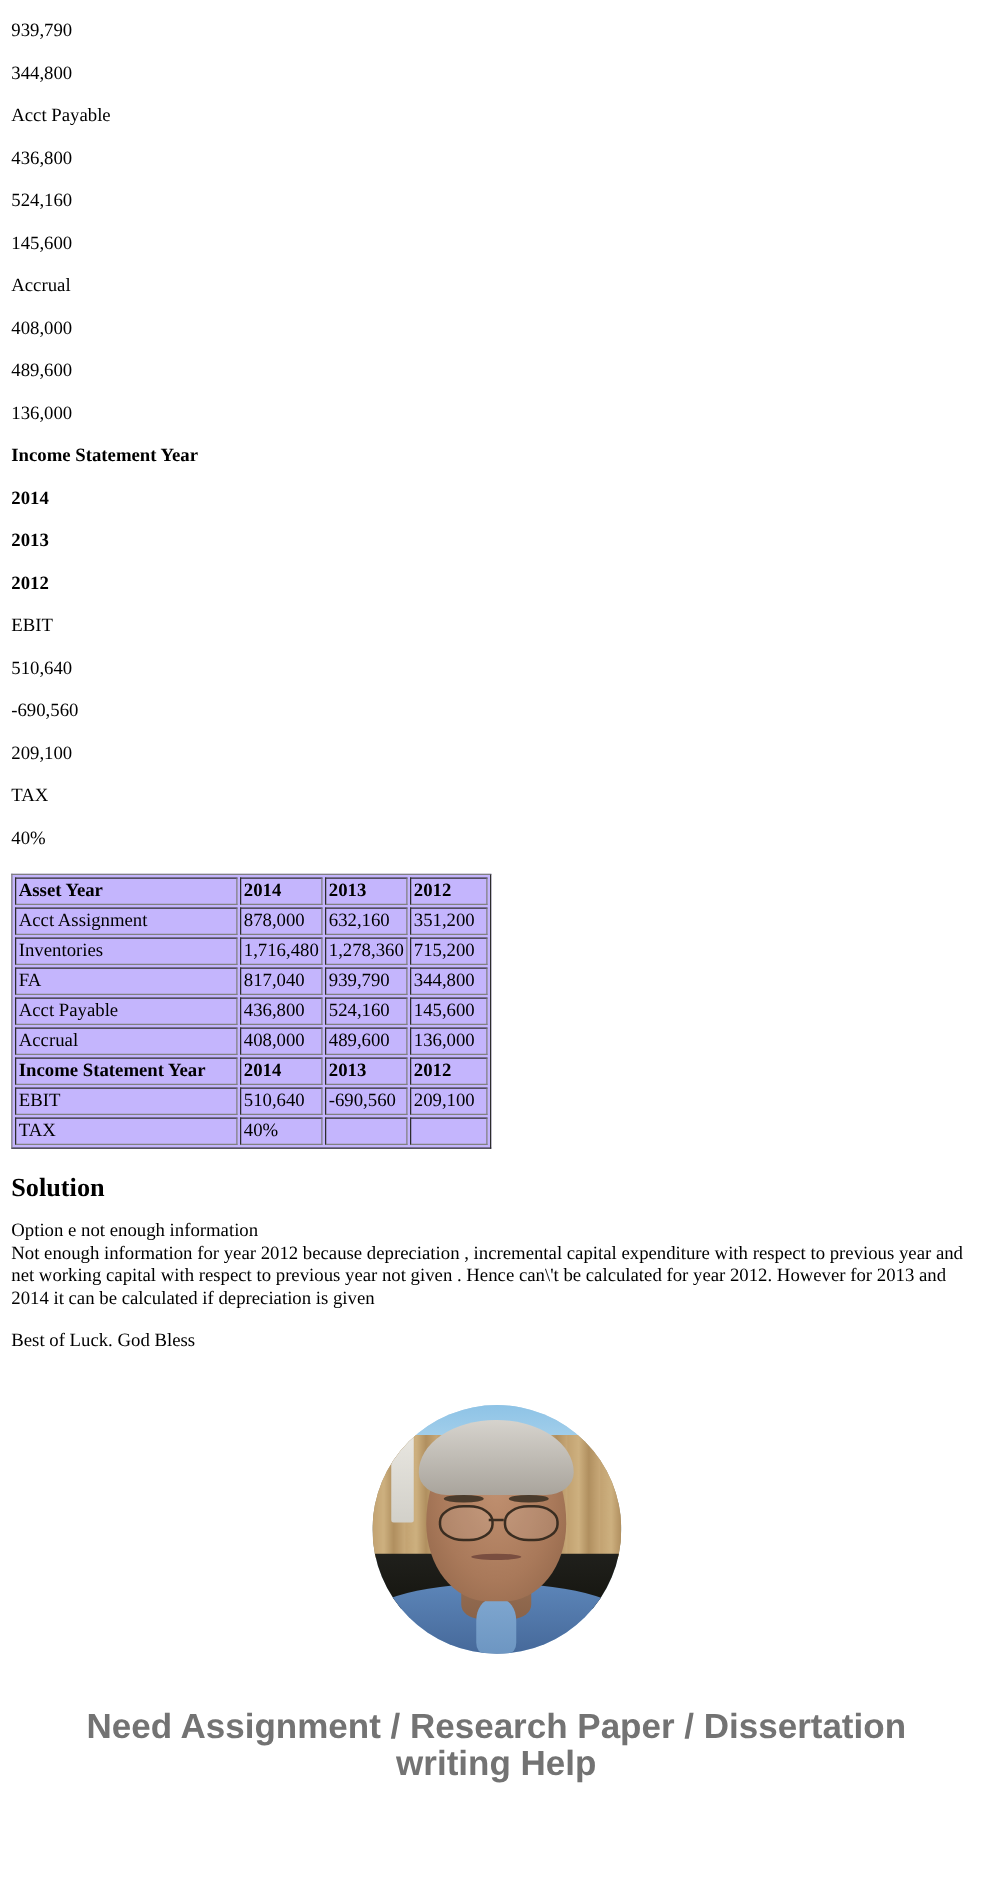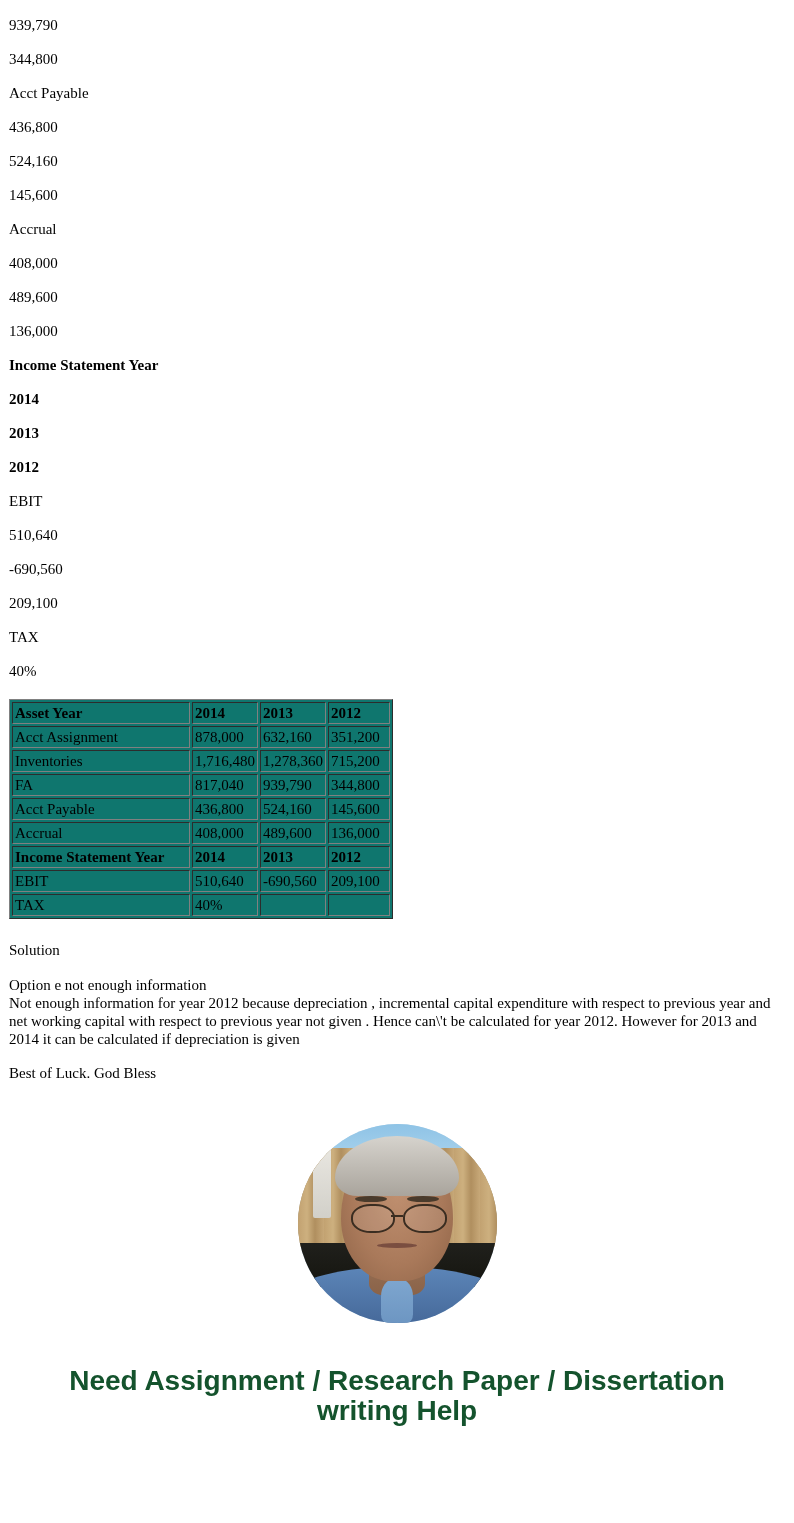--- a/index.html
+++ b/index.html
@@ -32,44 +32,44 @@
   }
 
   
   table.fin {
     border-collapse: separate;
     border-spacing: 2px;
     border: 1px outset #808080;
     margin: 19px 0 0 0;
     font-size: 15px;
     line-height: 18px;
-    background: #0f766e;
+    background: #c4b5fd;
   }
   table.fin td,
   table.fin th {
     border: 1px inset #808080;
     padding: 1px 2px;
     text-align: left;
     font-weight: normal;
     white-space: nowrap;
     vertical-align: top;
   }
   table.fin th {
     font-weight: bold;
   }
   table.fin td.empty {
     min-width: 56px;
   }
   table.fin .c-label { min-width: 172px; }
 
   
   h3.solution {
-    font-size: 15px;
+    font-size: 21px;
     line-height: 20px;
-    font-weight: normal;
+    font-weight: bold;
     margin: 21px 0 16px 0;
   }
   p.body {
     font-size: 15px;
     line-height: 18px;
     margin: 0 0 16px 0;
     max-width: 772px;
   }
   p.body:last-of-type { margin-bottom: 0; }
 
@@ -159,21 +159,21 @@
   }
 
   
   .promo {
     font-family: "Liberation Sans", "DejaVu Sans", sans-serif;
     font-weight: bold;
     font-size: 28px;
     line-height: 30px;
     text-align: center;
     margin: 43px 0 0 0;
-    color: #14532d;
+    color: #737373;
   }
 </style>
 </head>
 <body>
 
 <div class="page">
 
   <div>
     <p class="line">939,790</p>
     <p class="line">344,800</p>

